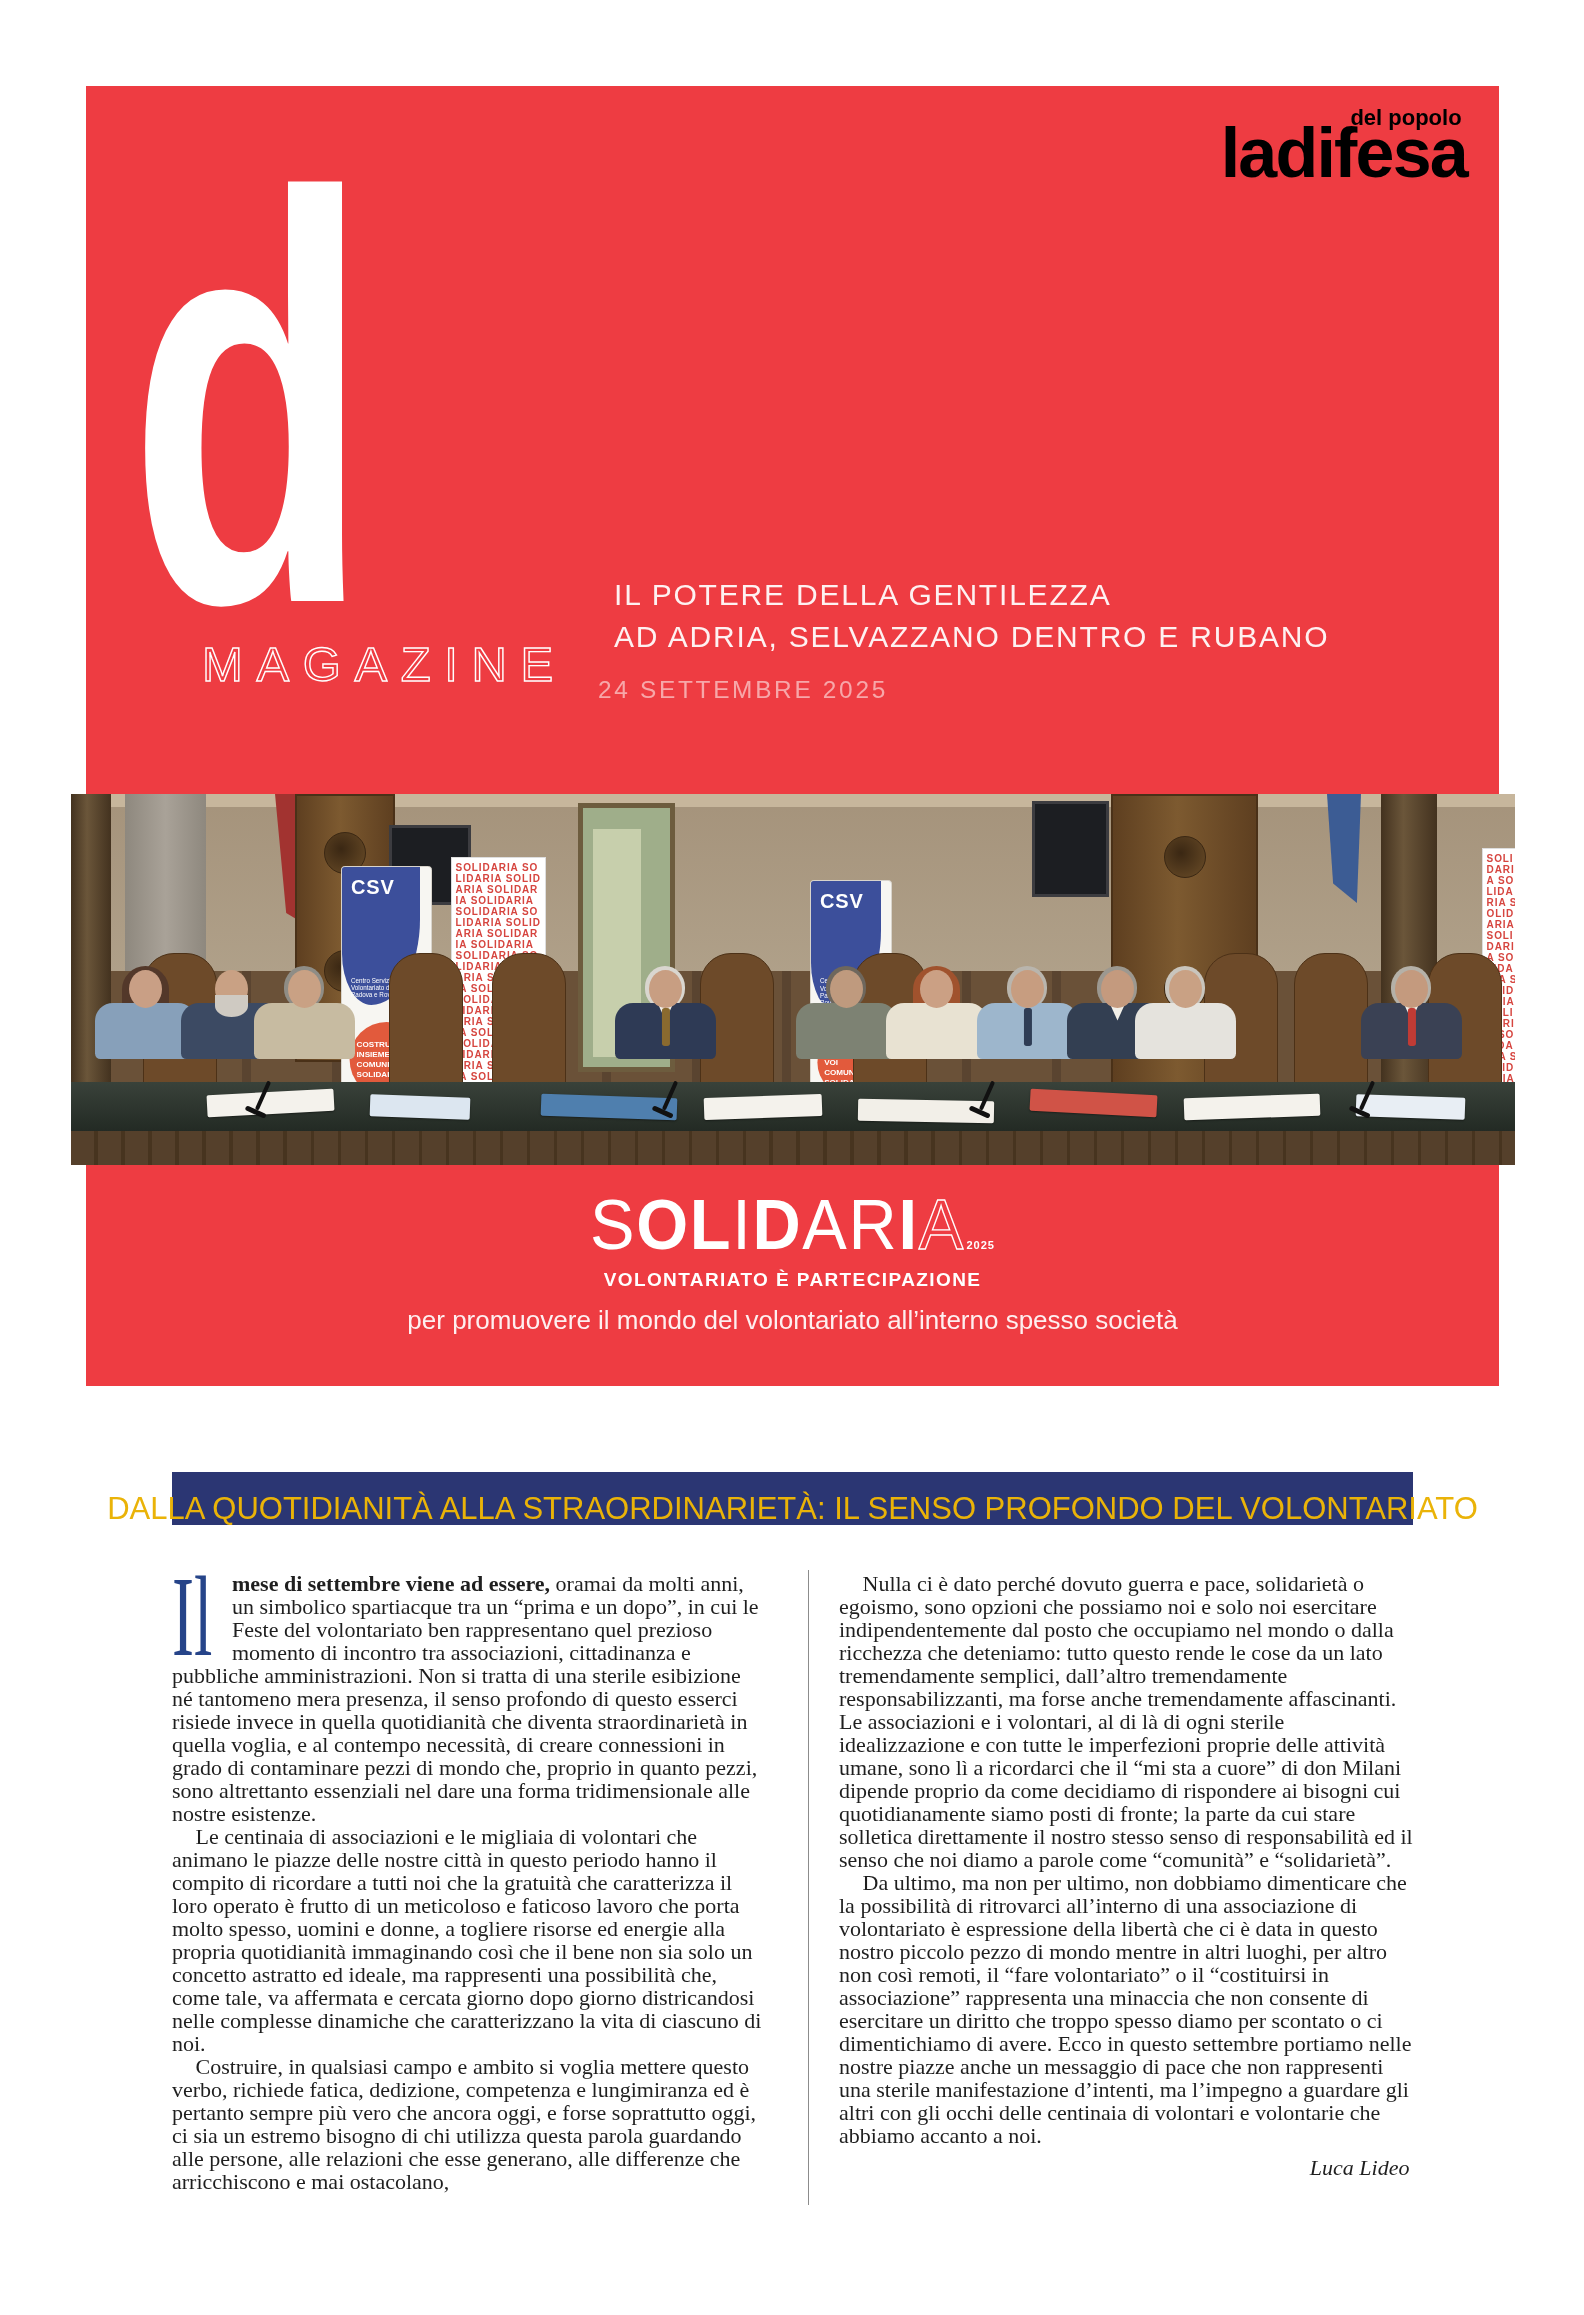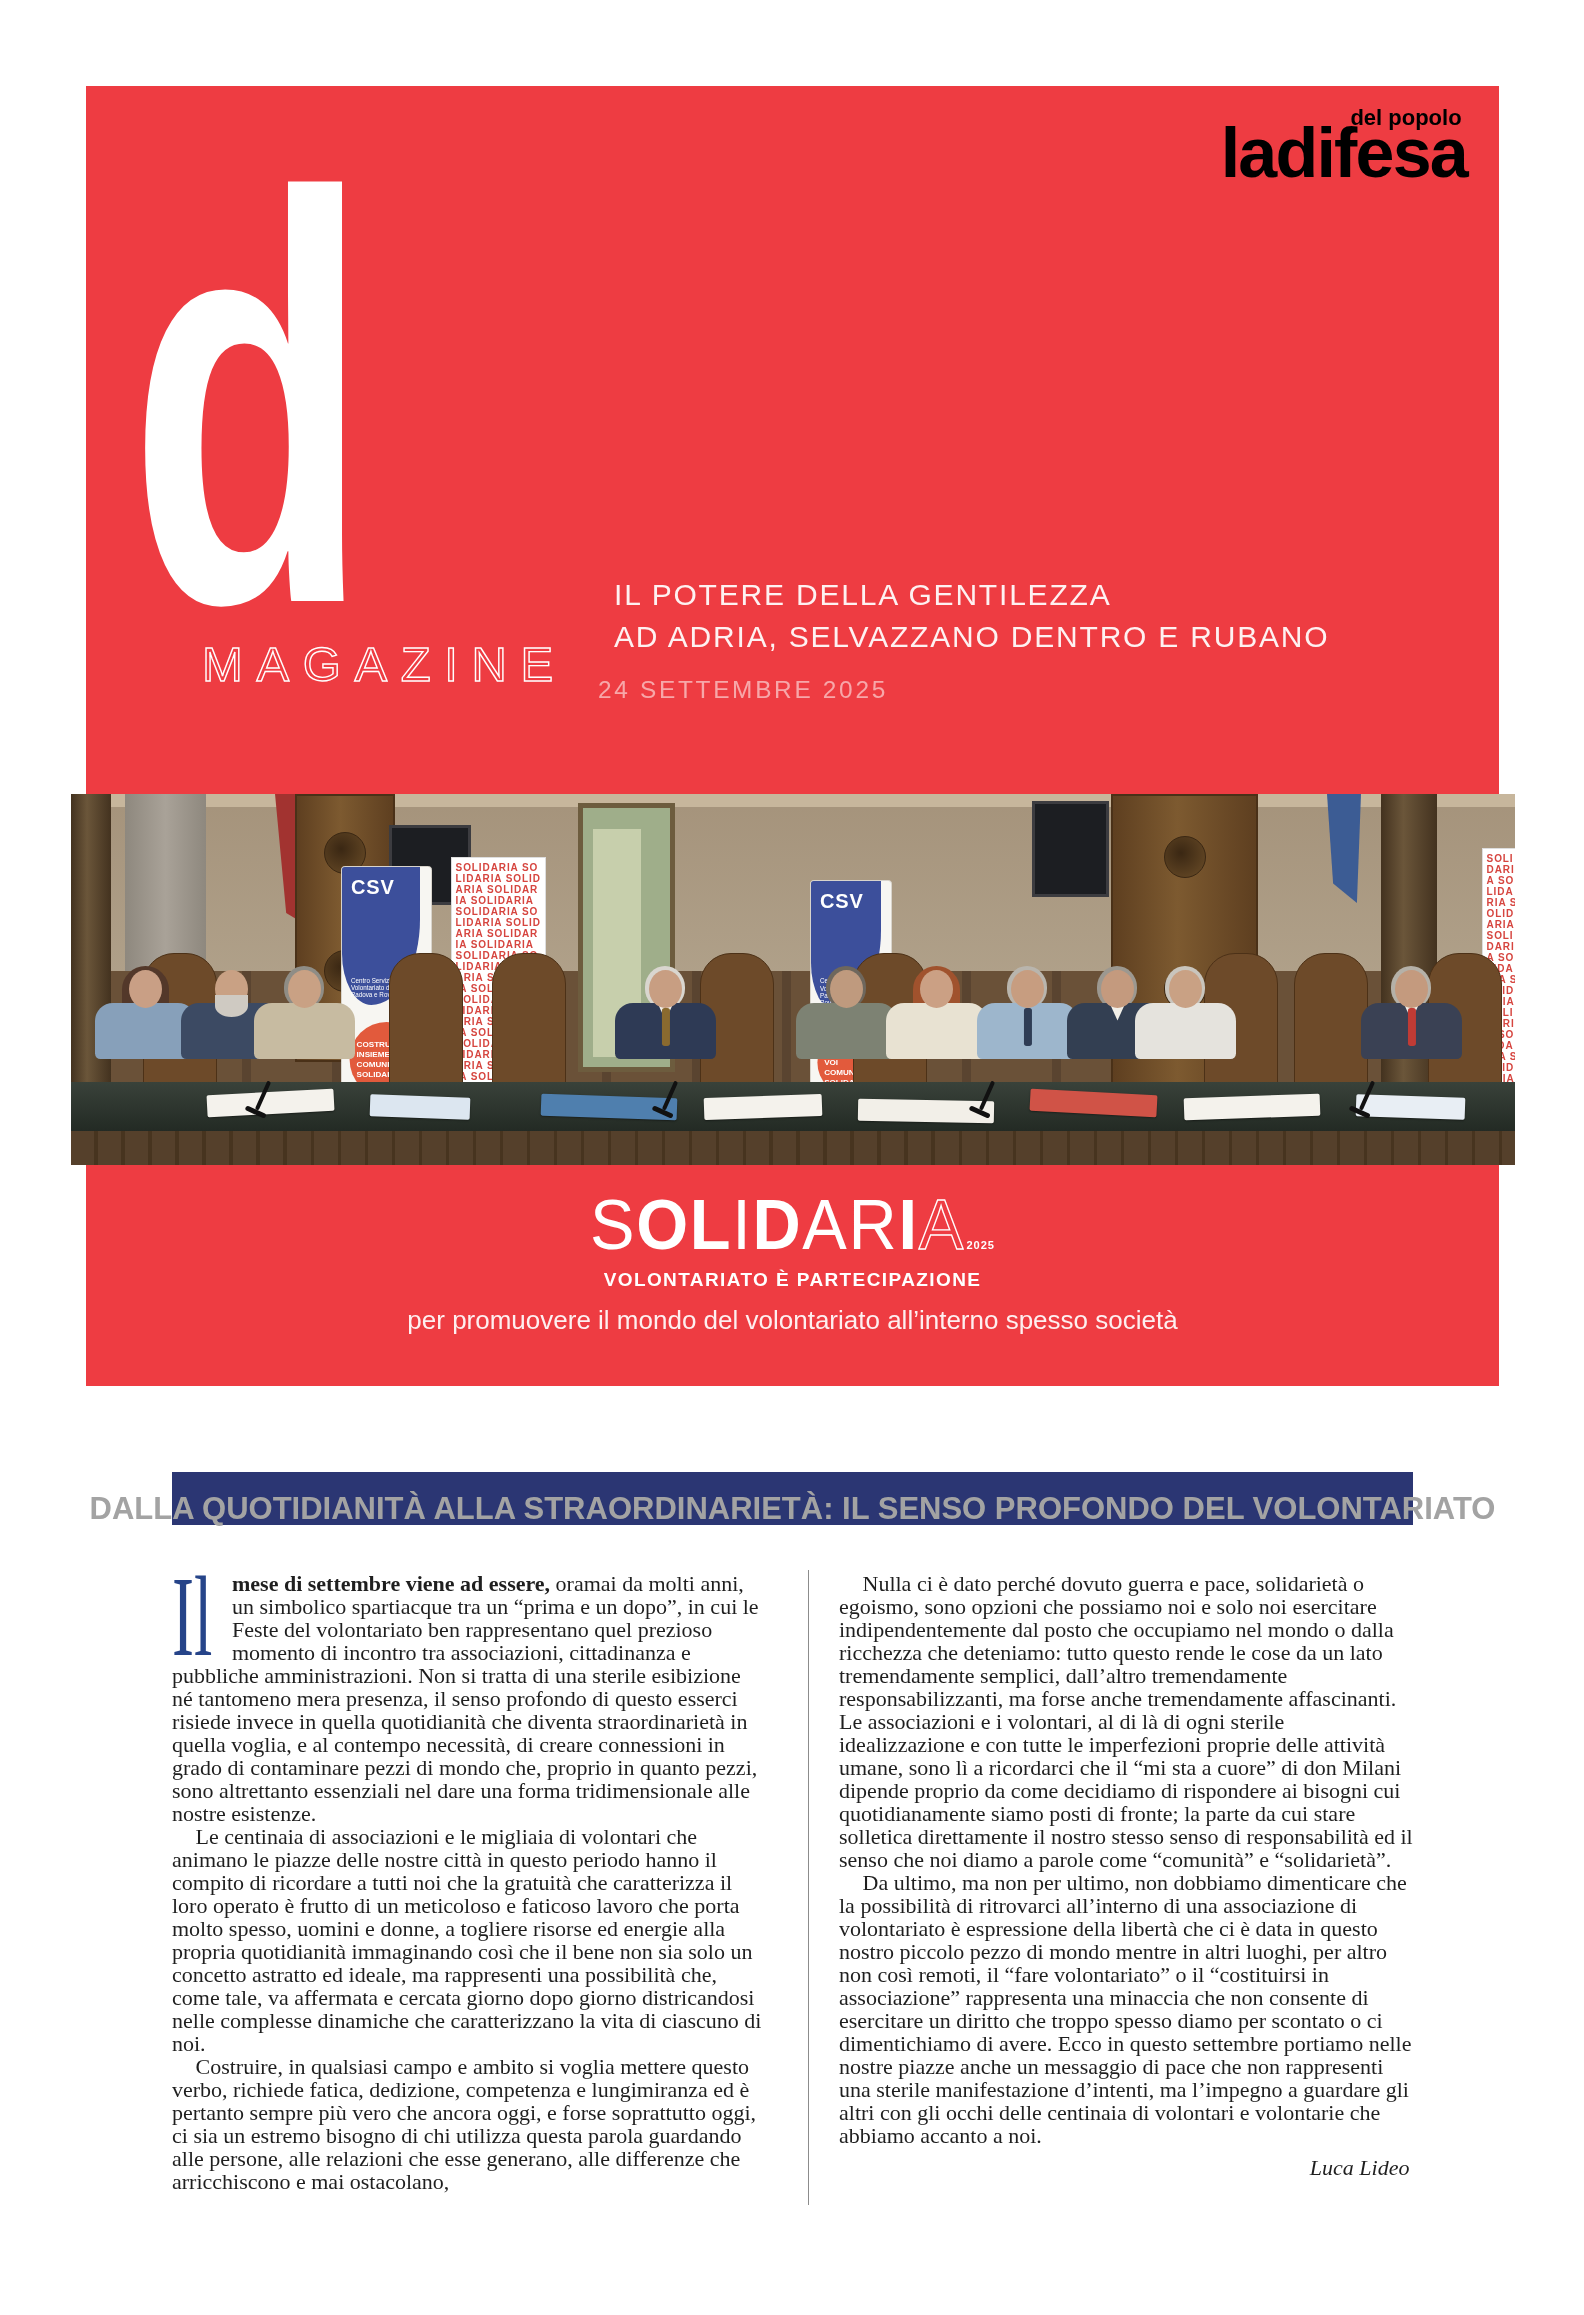--- a/index.html
+++ b/index.html
@@ -70,21 +70,21 @@
   .band-logo .lt{display:inline-block;}
   .band-logo .w-light{font-weight:400;}
   .band-logo .w-bold{font-weight:bold;}
   .band-logo .w-outline{color:transparent;-webkit-text-stroke:1.4px #fff;}
   .band-logo .yr{font-size:11.8px;font-weight:bold;letter-spacing:0.9px;vertical-align:baseline;margin-left:1.8px;}
   .band-tagline{margin-top:9px;font-size:19px;font-weight:bold;letter-spacing:1.4px;}
   .band-desc{margin-top:12.7px;font-size:26px;line-height:34px;text-align:center;color:rgba(255,255,255,.92);}
   
   .headline-bar{position:absolute;left:172px;top:1472px;width:1241px;height:53px;background:#2b3673;
                 display:flex;align-items:center;justify-content:center;}
-  .headline-bar span{color:#a3a3a3;font-weight:bold;font-size:31px;letter-spacing:0;white-space:nowrap;margin-top:20px;}
+  .headline-bar span{color:#eab308;font-weight:normal;font-size:31px;letter-spacing:0;white-space:nowrap;margin-top:20px;}
   .col{position:absolute;top:1572px;font-family:"Liberation Serif",serif;font-size:22px;
        line-height:23px;color:#1f1f1f;text-align:left;}
   .col-left{left:172px;width:593px;}
   .col-right{left:839px;width:574px;}
   .col p{margin:0;}
   .col p.ind{text-indent:23.5px;}
   .dropcap{float:left;width:51px;height:90px;font-size:114px;line-height:89px;color:#264489;
            transform:scaleX(.58);transform-origin:left top;margin-right:9px;}
   .signature{text-align:right;font-style:italic;margin-top:9px !important;padding-right:3.6px;}
   .col-divider{position:absolute;left:808px;top:1570px;width:0.9px;height:635px;background:#8c8c8c;}

